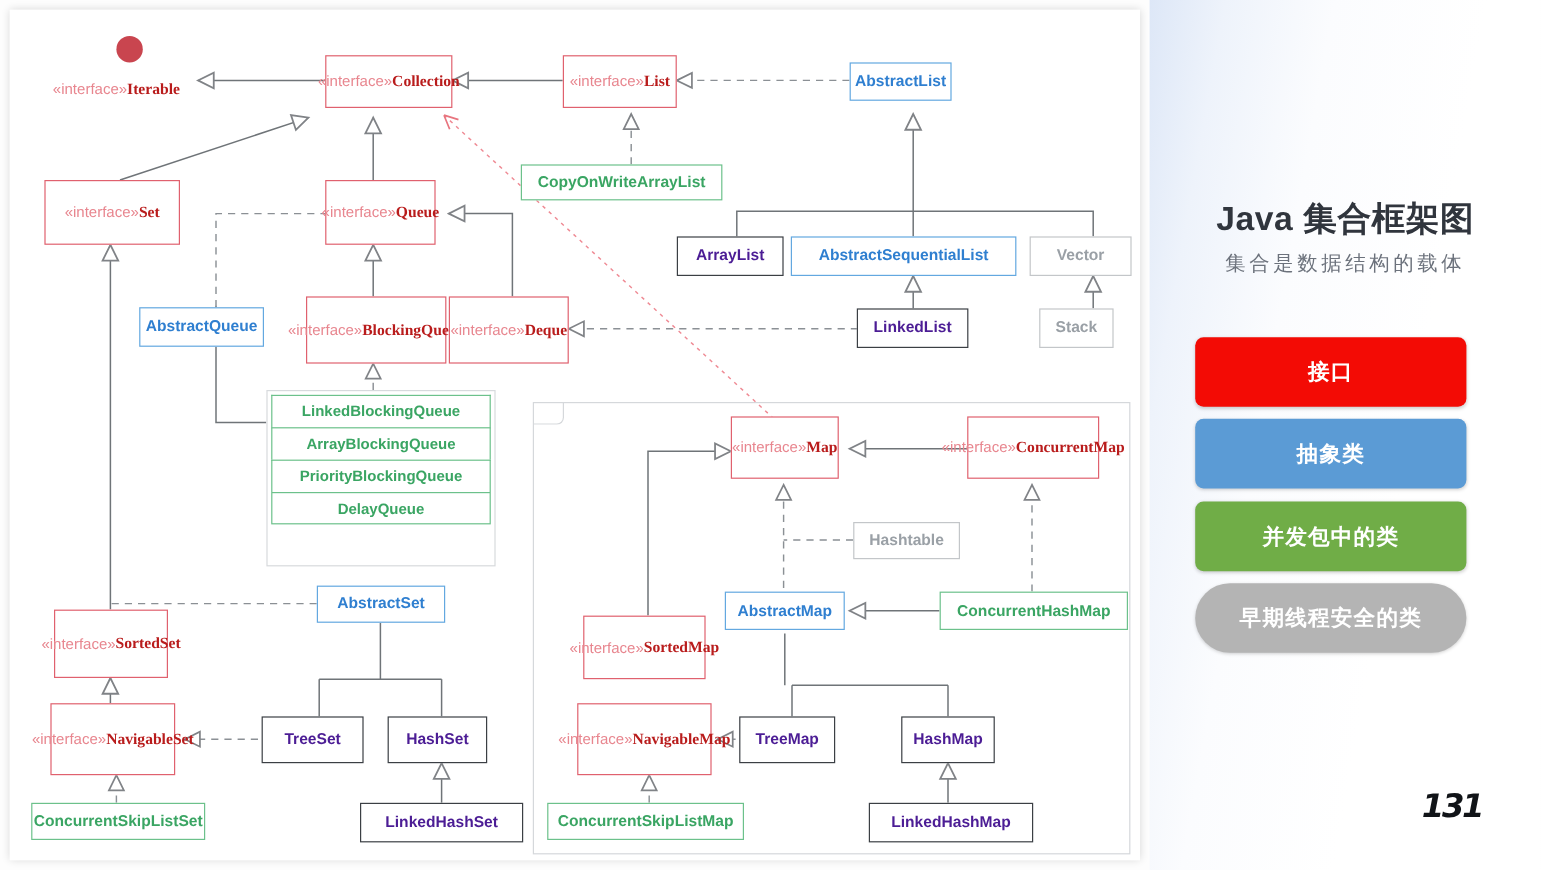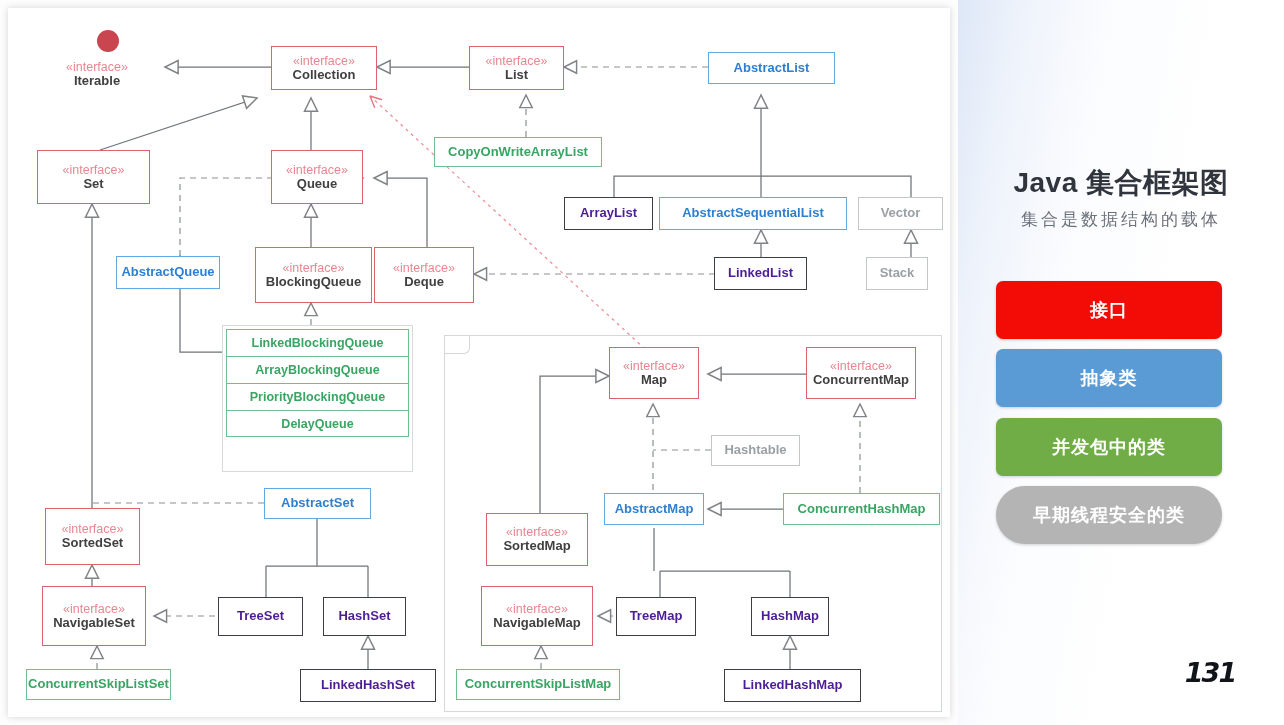--- a/index.html
+++ b/index.html
@@ -37,30 +37,30 @@
   #logo{
     position:absolute;left:1183px;top:655px;width:54px;height:34px;
     display:flex;align-items:center;justify-content:center;
     font-family:"DejaVu Sans",sans-serif;font-weight:bold;font-size:27px;
     color:#111418;font-style:italic;letter-spacing:-2px;
   }
 
   
   .node{
     position:absolute;box-sizing:border-box;
-    display:flex;flex-direction:column;align-items:center;justify-content:center;
+    display:flex;flex-direction:row;align-items:center;justify-content:center;
     background:#ffffff;text-align:center;line-height:1.12;
   }
   .node .st{font-size:12.5px;font-weight:normal;}
   .node .nm{font-size:13px;font-weight:bold;}
 
   
   .n-iface{border:1.6px solid #e0616e;}
   .n-iface .st{color:#e8868f;}
-  .n-iface .nm{color:#404040;}
+  .n-iface .nm{color:#b91c1c;font-family:Liberation Serif, serif;}
 
   
   .n-abs{border:1.6px solid #63a8e0;}
   .n-abs .nm{color:#2f7fd0;}
 
   
   .n-conc{border:1.5px solid #6cc18b;}
   .n-conc .nm{color:#3aa563;font-weight:bold;}
 
   
@@ -218,21 +218,21 @@
     <div class="node n-iface" style="left:263px;top:38px;width:106px;height:44px;">
       <span class="st">«interface»</span>
       <span class="nm">Collection</span>
     </div>
 
     <div class="node n-iface" style="left:461px;top:38px;width:95px;height:44px;">
       <span class="st">«interface»</span>
       <span class="nm">List</span>
     </div>
 
-    <div class="node n-abs" style="left:700px;top:44px;width:127px;height:32px;">
+    <div class="node n-abs" style="left:700px;top:44px;width:85px;height:32px;">
       <span class="nm">AbstractList</span>
     </div>
 
     <div class="node n-conc" style="left:426px;top:129px;width:168px;height:30px;">
       <span class="nm">CopyOnWriteArrayList</span>
     </div>
 
     <div class="node n-iface" style="left:29px;top:142px;width:113px;height:54px;">
       <span class="st">«interface»</span>
       <span class="nm">Set</span>

